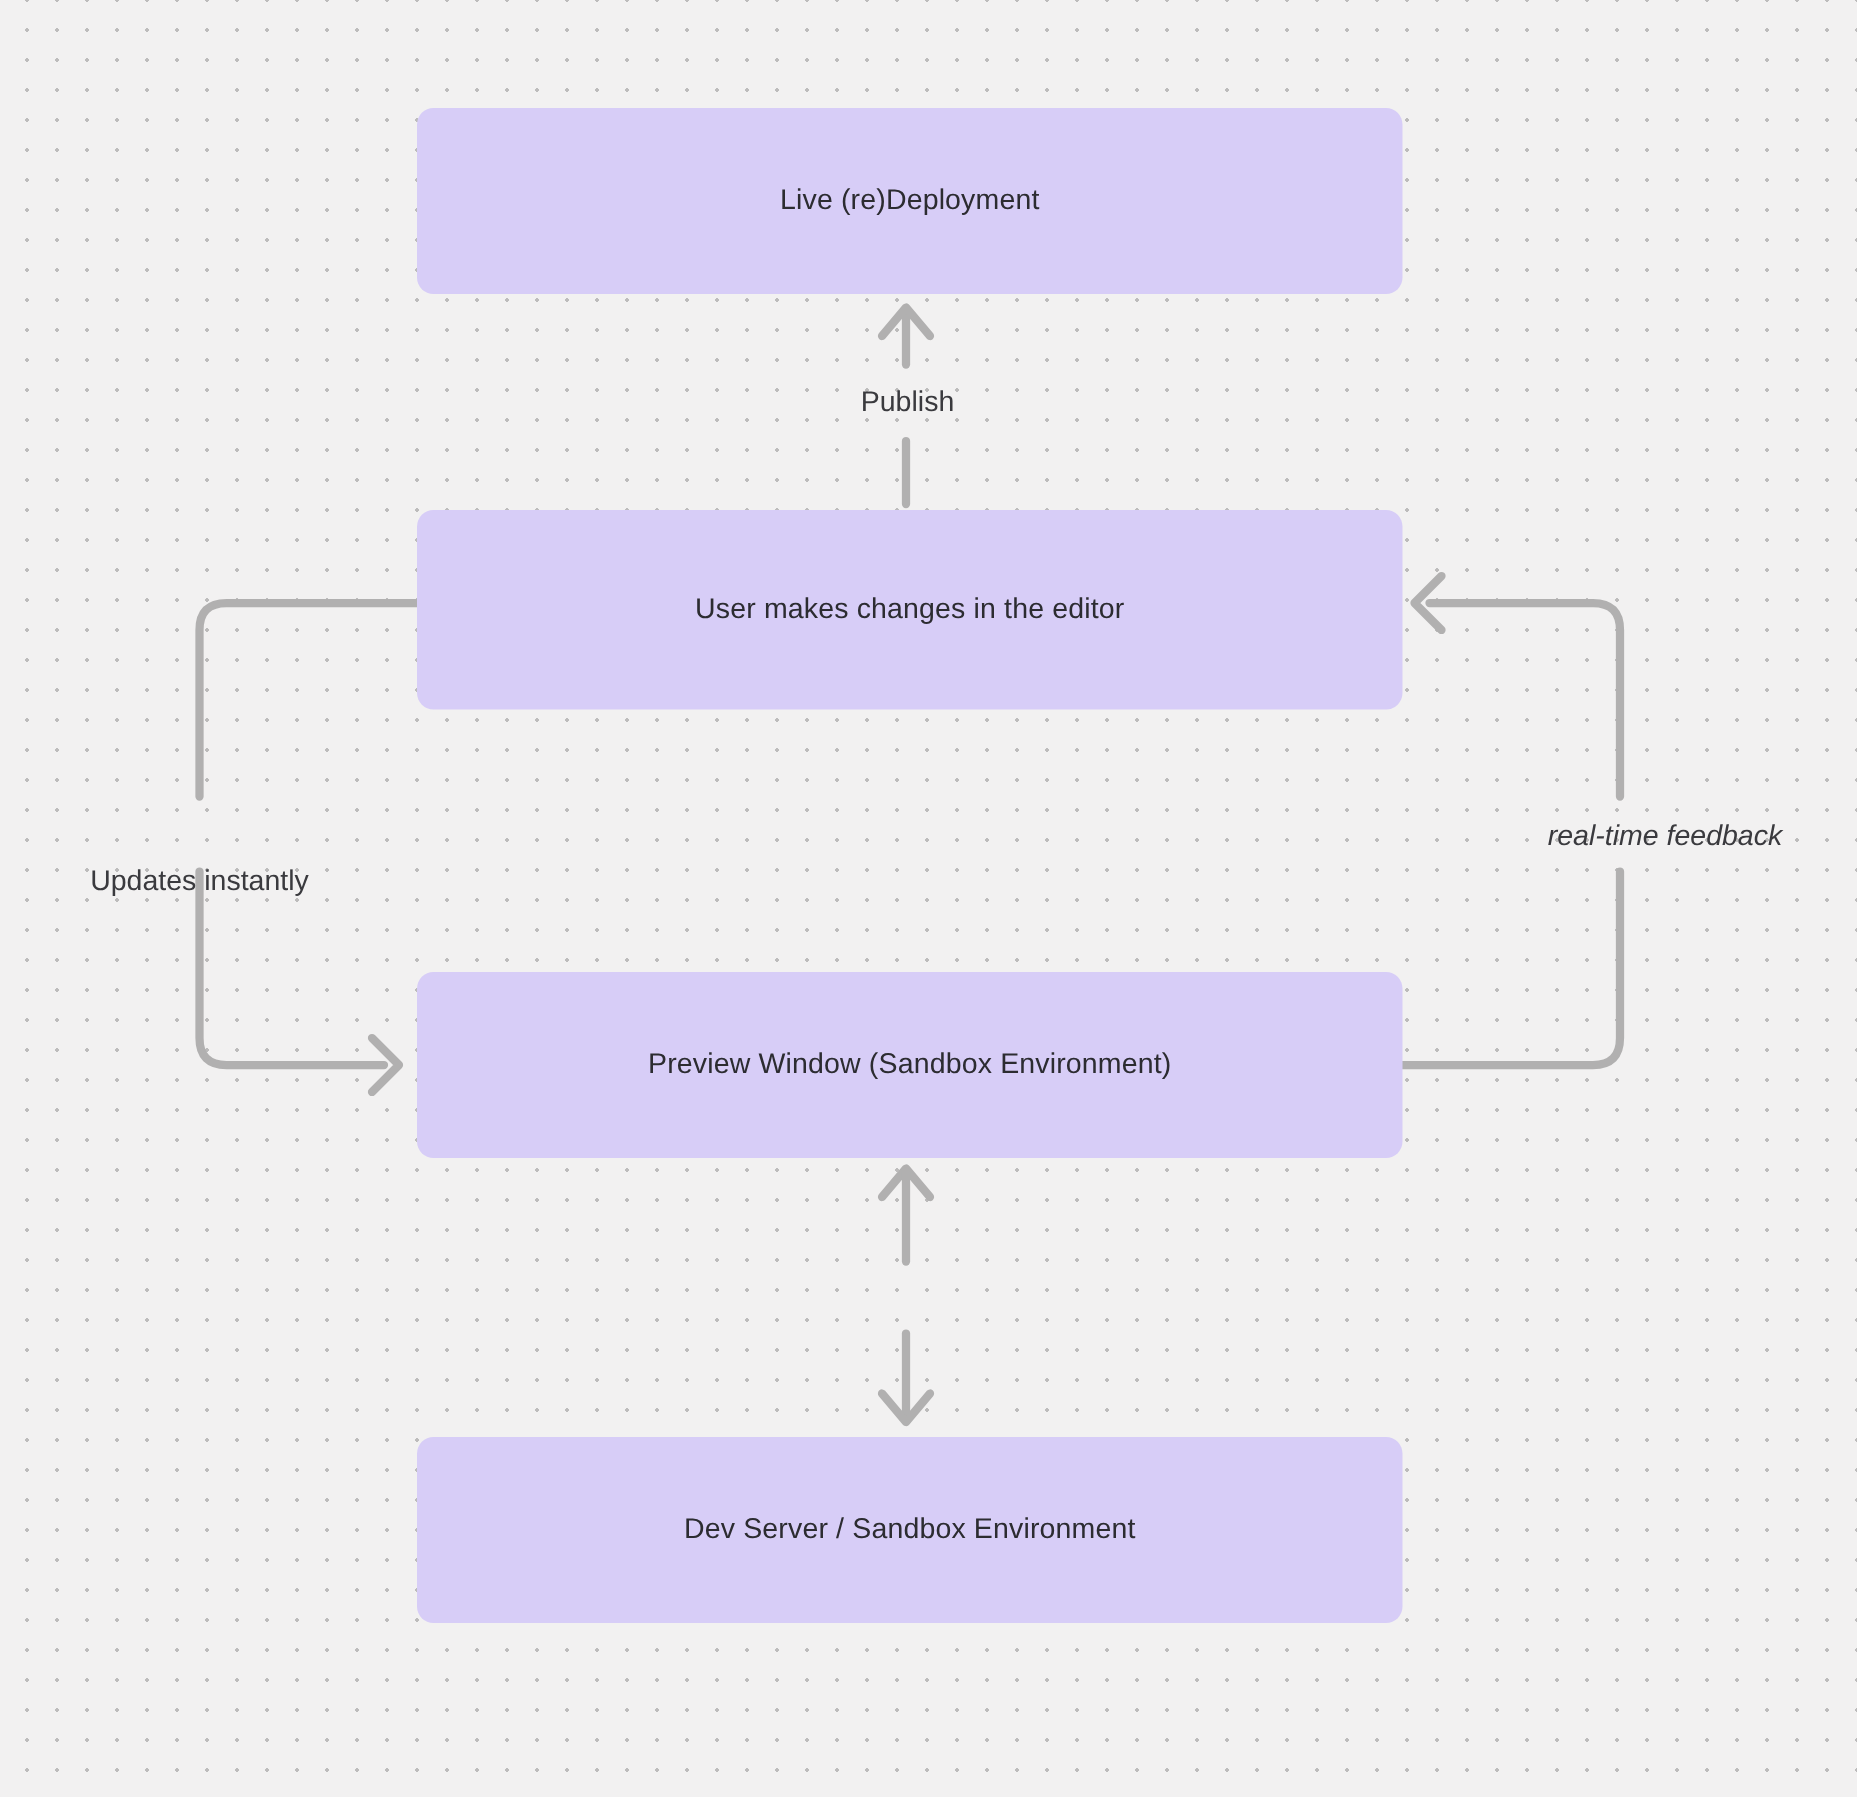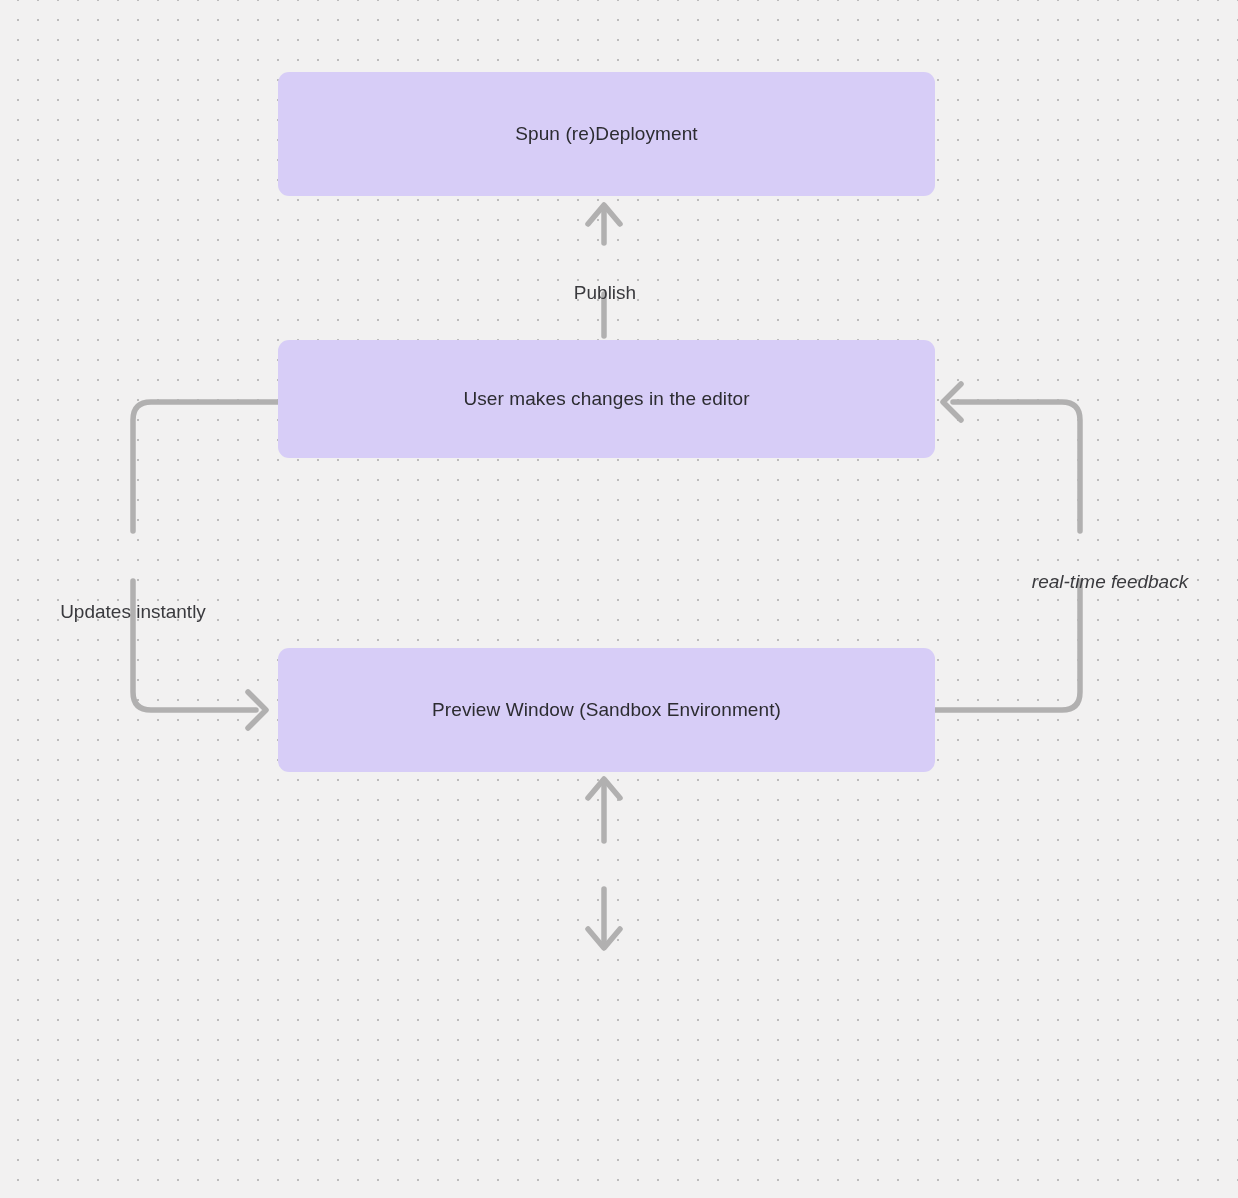--- a/index.html
+++ b/index.html
@@ -42,30 +42,29 @@
     align-items: center;
     justify-content: center;
     text-align: center;
   }
   .node span {
     font-size: 19px;
     color: #2c2c31;
     letter-spacing: 0.1px;
   }
   #node-live      { top: 72px; }
-  #node-user      { top: 340px; height: 118px; }
+  #node-user      { top: 340px; height: 133px; }
   #node-preview   { top: 648px; text-align: center; }
   #node-dev       { top: 958px; }
   .edge-label {
     position: absolute;
     transform: translate(-50%, -50%);
     font-size: 19px;
     color: #3a3a3e;
     white-space: nowrap;
-    margin-top: 24px;
   }
   #label-publish  { left: 605px;  top: 269px; }
   #label-updates  { left: 133px;  top: 588px; }
   #label-feedback { left: 1110px; top: 558px; font-style: italic; }
   #label-spunup   { left: 605px;  top: 866px; }
 </style>
 </head>
 <body>
 
 <div class="canvas">
@@ -92,29 +91,32 @@
 
     <g>
       <path d="M 588 798 L 604 779 L 620 798"></path>
       <path d="M 604 781 L 604 841"></path>
       <path d="M 604 889 L 604 946"></path>
       <path d="M 588 929 L 604 948 L 620 929"></path>
     </g>
   </svg>
 
   <div class="node" id="node-live">
-    <span>Spun (re)Deployment</span>
+    <span>Live (re)Deployment</span>
   </div>
 
   <div class="node" id="node-user">
     <span>User makes changes in the editor</span>
   </div>
 
   <div class="node" id="node-preview">
     <span>Preview Window (Sandbox Environment)</span>
   </div>
 
+  <div class="node" id="node-dev">
+    <span>Dev Server / Sandbox Environment</span>
+  </div>
 
   <div class="edge-label" id="label-publish">Publish</div>
   <div class="edge-label" id="label-updates">Updates instantly</div>
   <div class="edge-label" id="label-feedback">real-time feedback</div>
 
 </div>
 
 </body></html>

